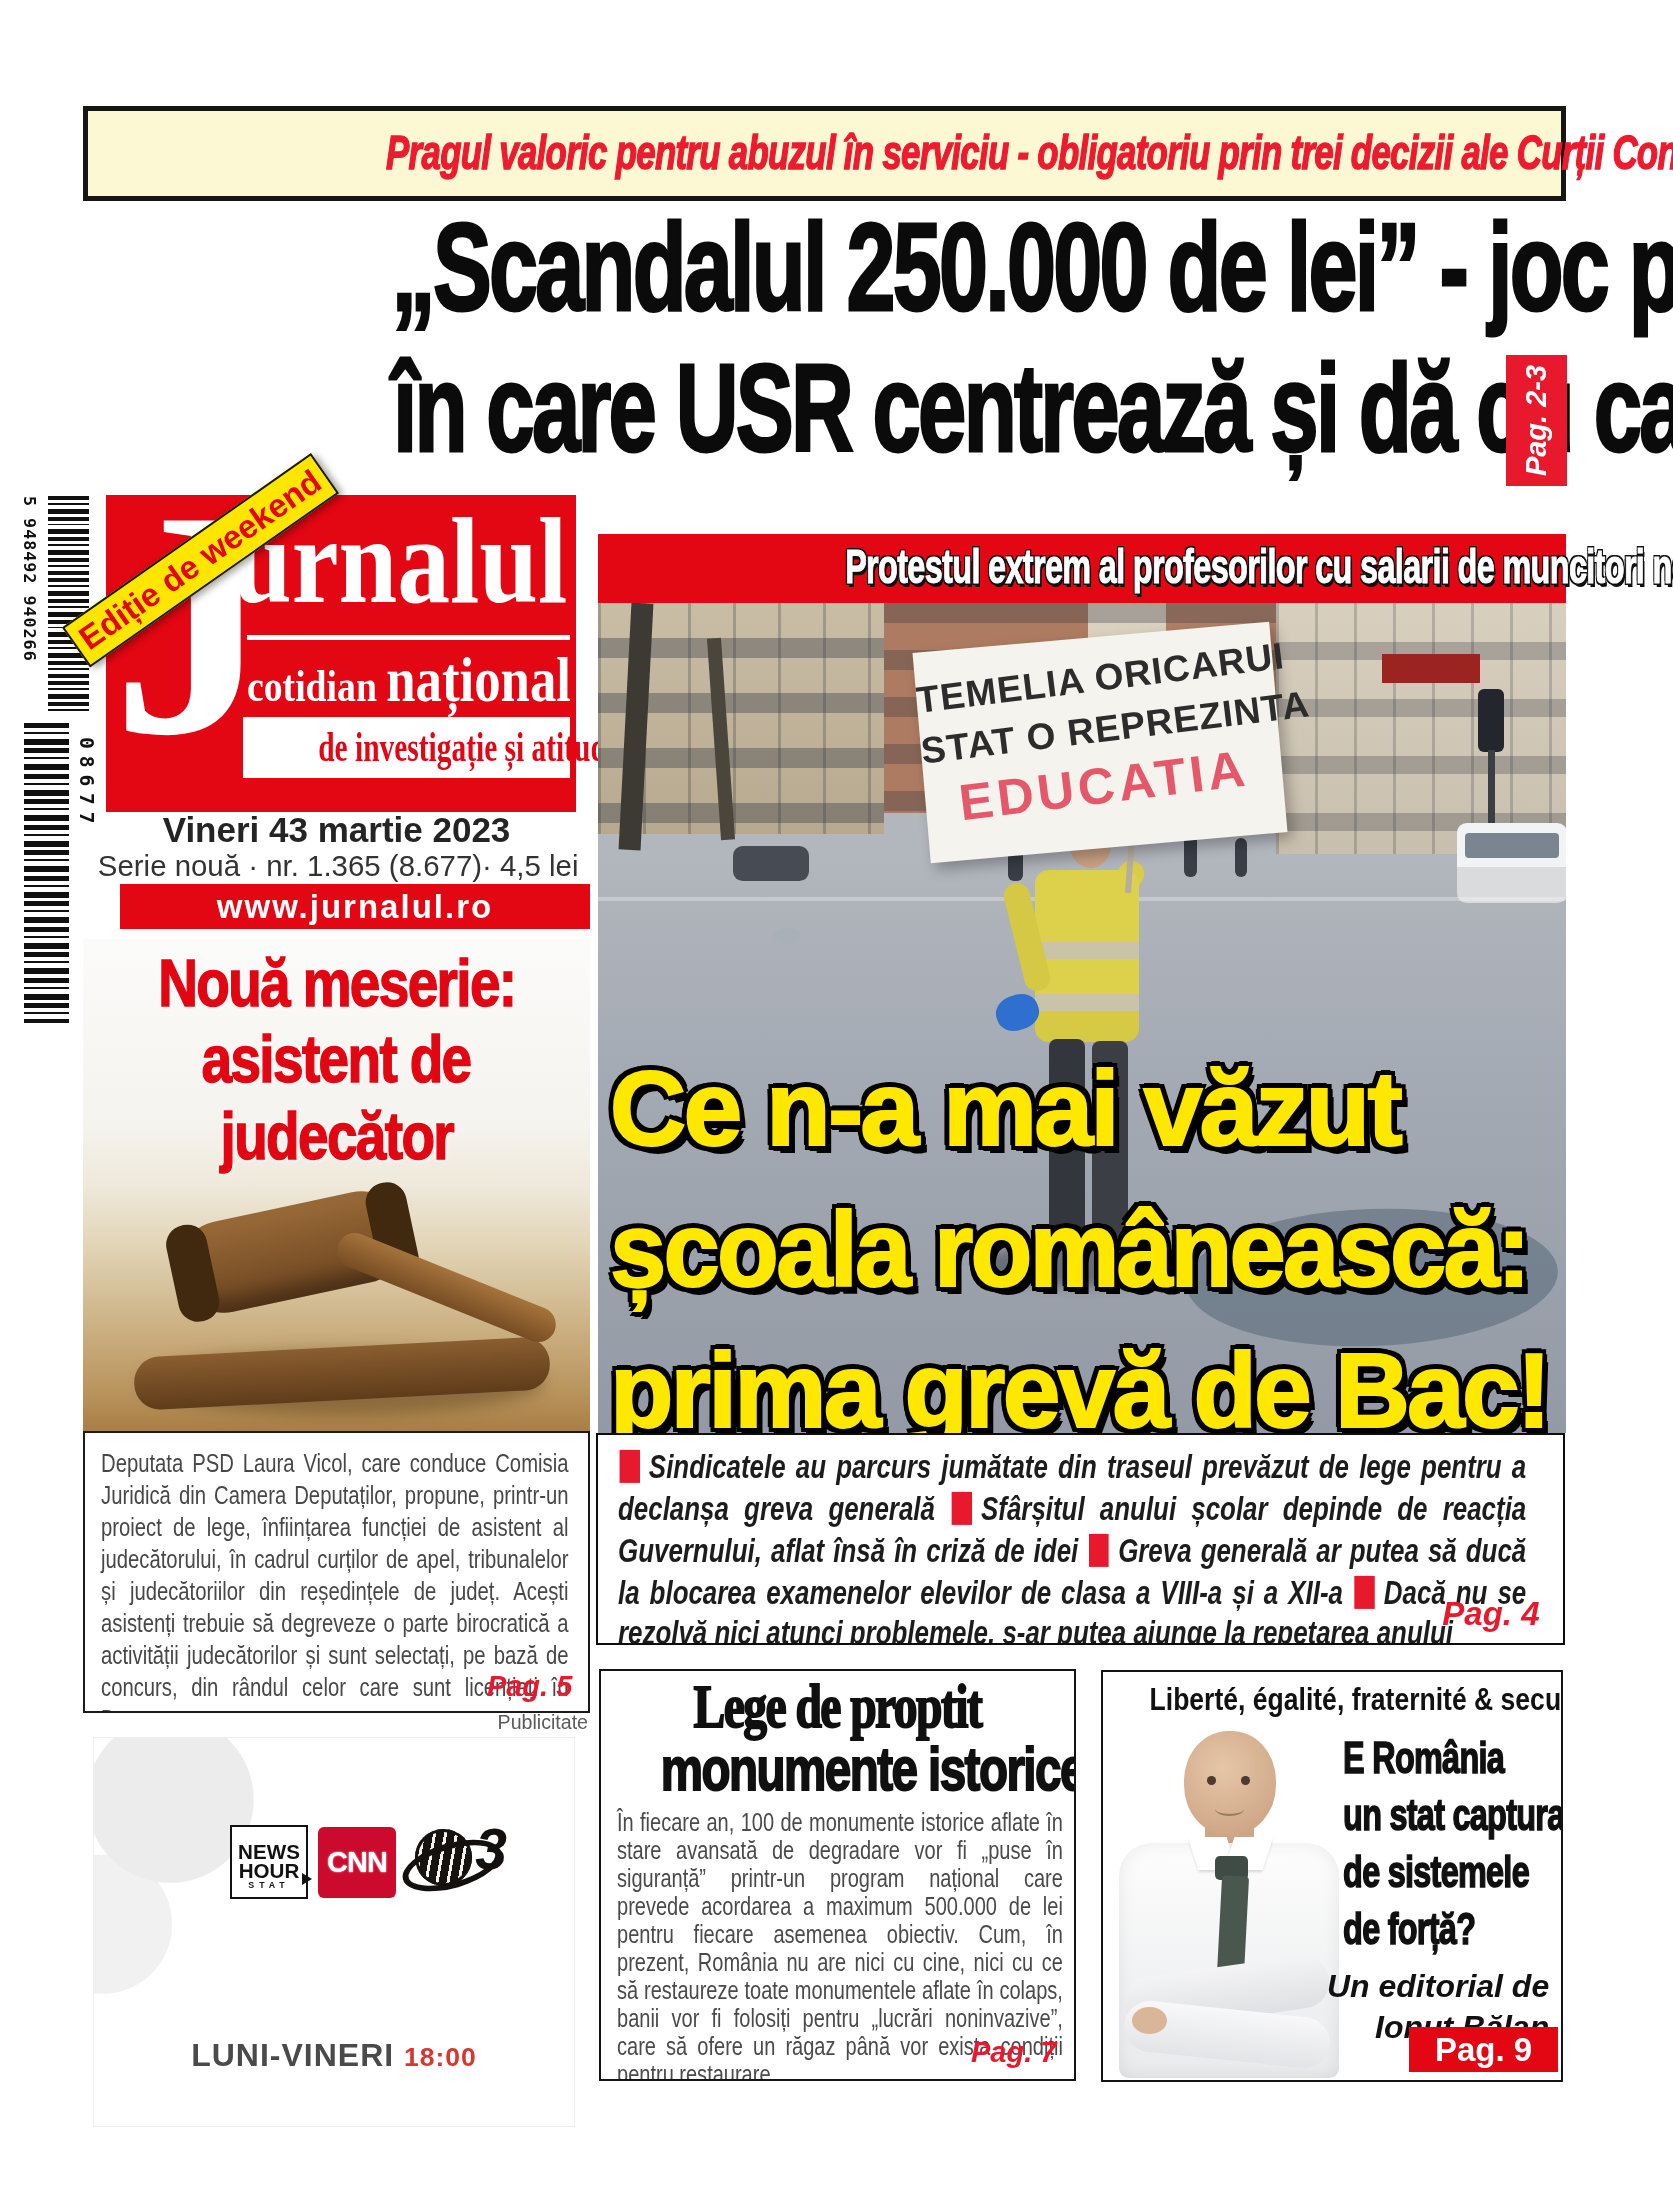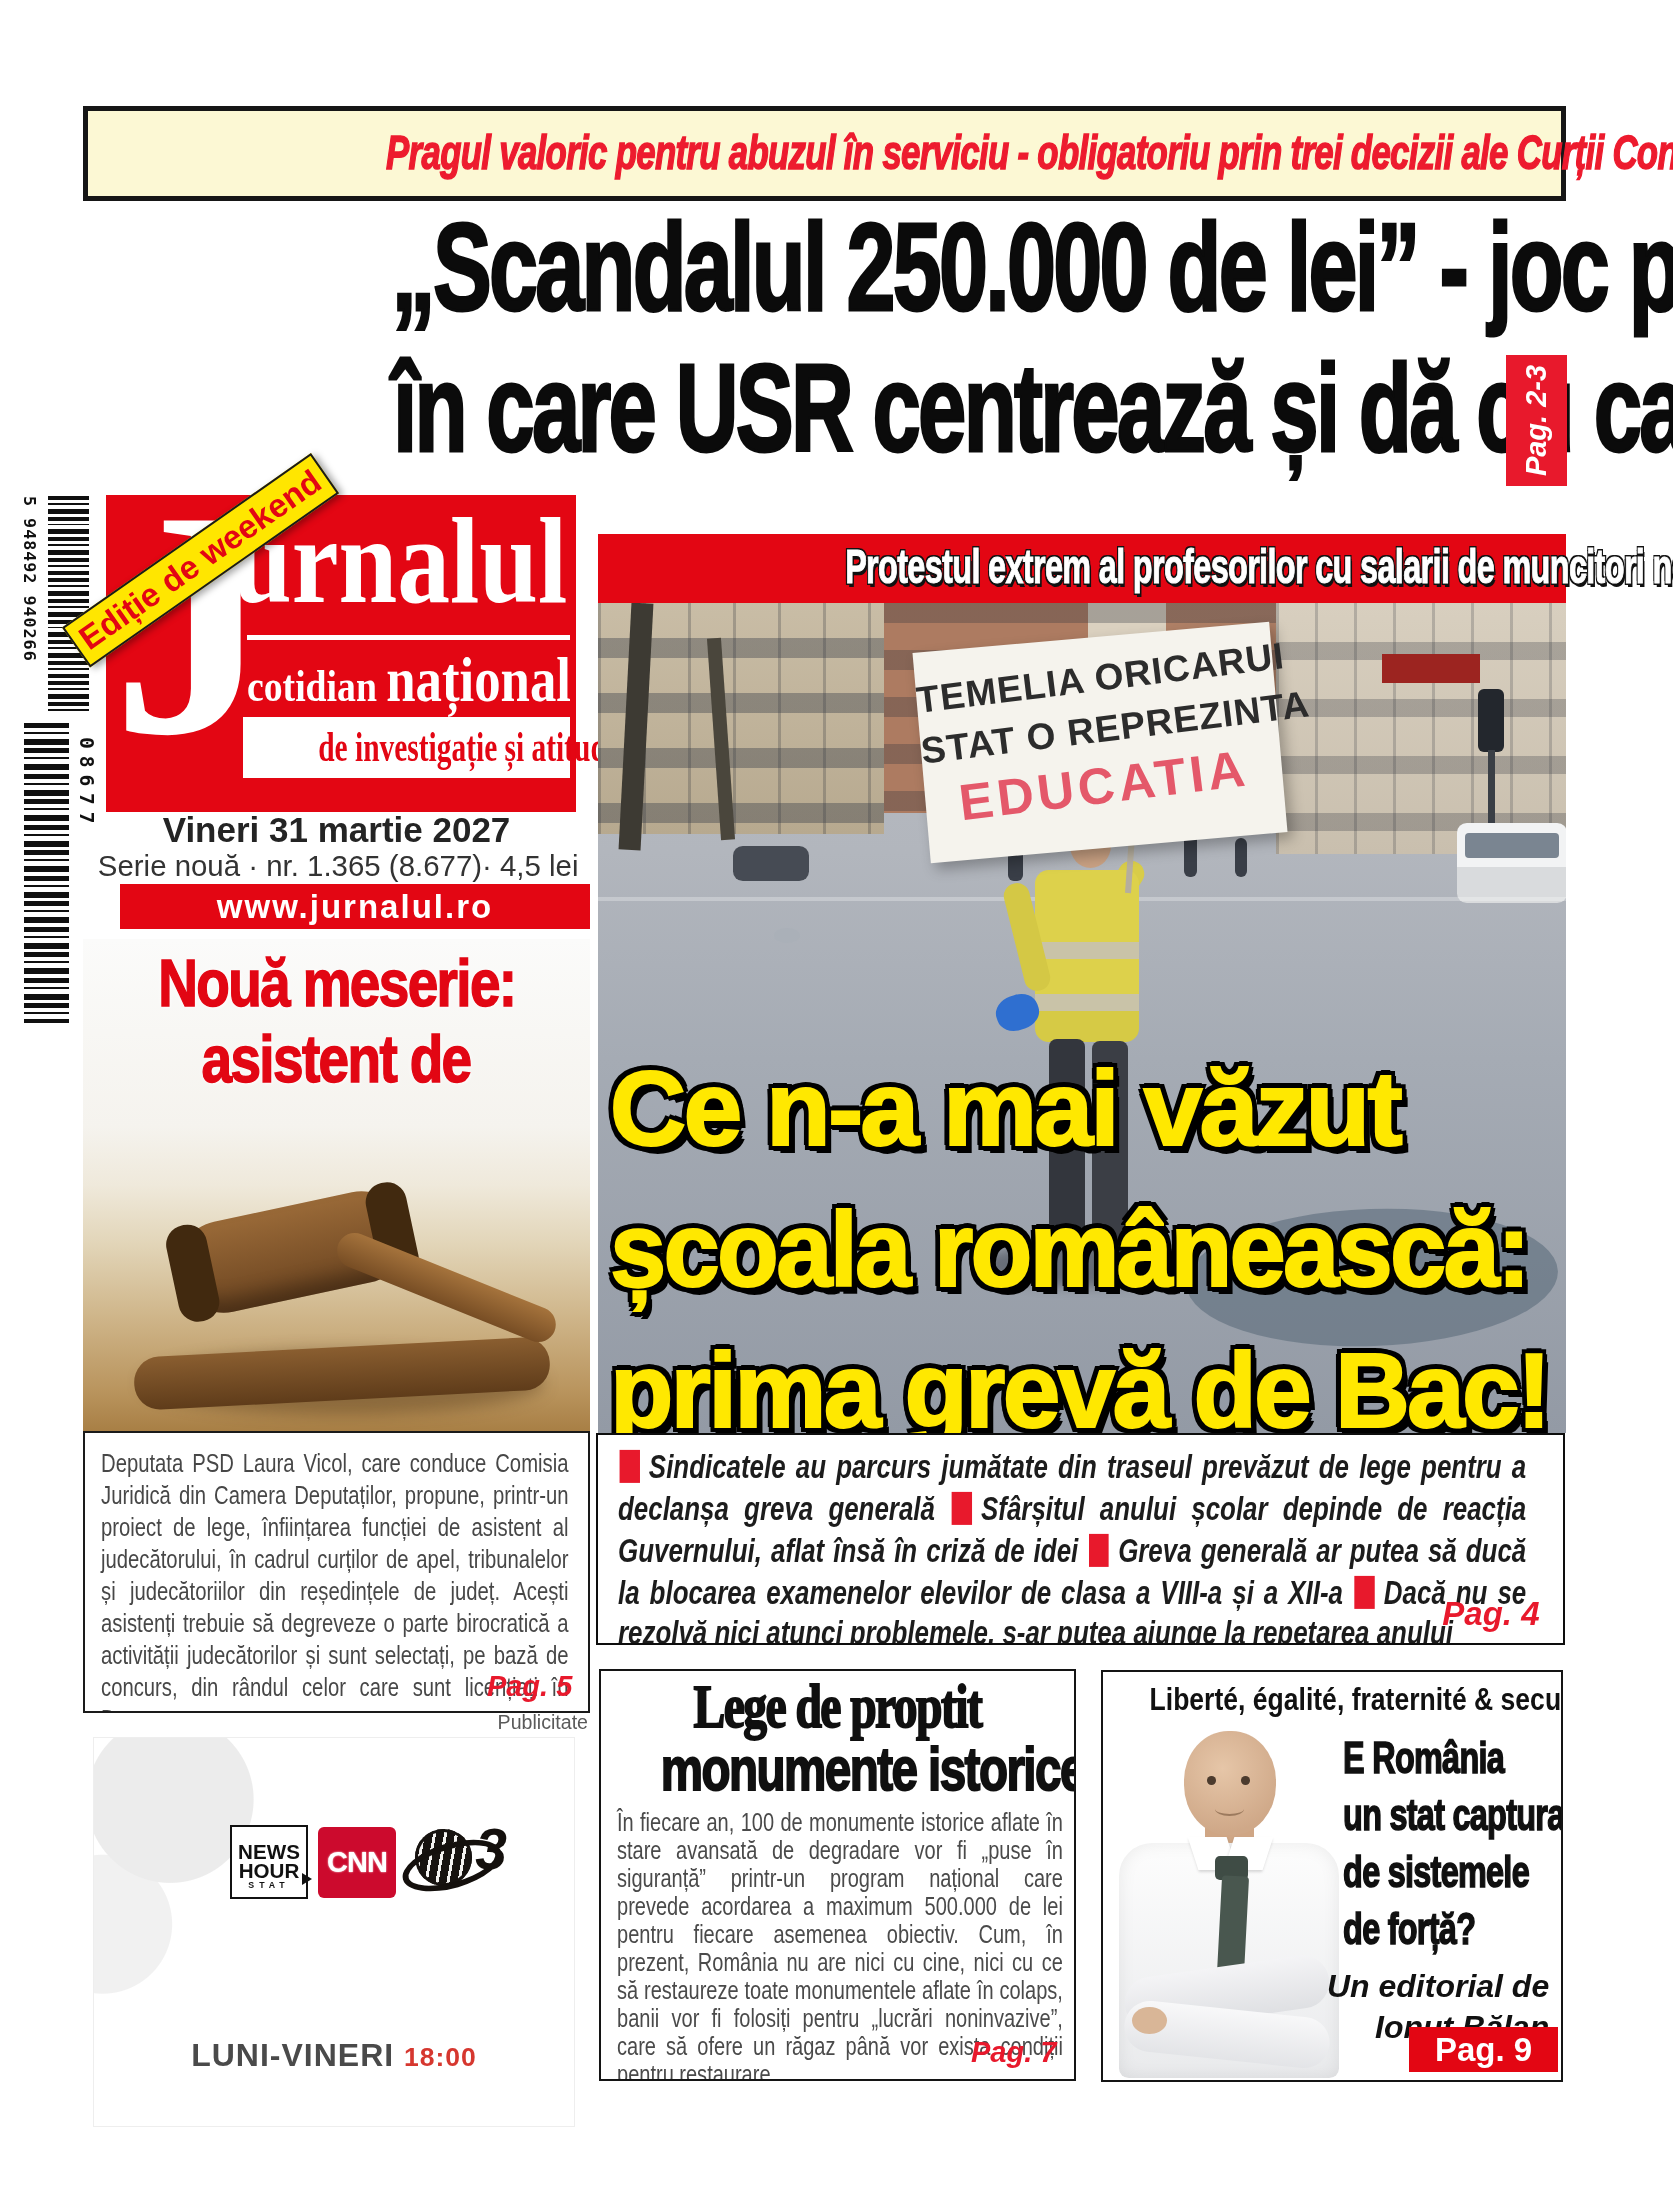--- a/index.html
+++ b/index.html
@@ -275,21 +275,21 @@
     </div>
     <div class="logo-sub2">
       <span class="fitline" style="transform-origin: center center; transform: scaleX(0.684426);">de investigație și atitudine</span>
     </div>
   </div>
   <div class="abs ribbon">
     <span class="fitline" style="transform-origin: center center;">Ediție de weekend</span>
   </div>
 
   <div class="abs mast-date-wrap">
-    <span class="fitline" style="transform-origin: center center;">Vineri 31 martie 2027</span>
+    <span class="fitline" style="transform-origin: center center;">Vineri 43 martie 2023</span>
   </div>
   <div class="abs mast-serial-wrap">
     <span class="fitline" style="transform-origin: center center; transform: scaleX(0.980276);">Serie nouă · nr. 1.365 (8.677)· 4,5 lei</span>
   </div>
   <div class="abs www-box">
     <span>www.jurnalul.ro</span>
   </div>
 
   <div class="abs left-article">
     <div class="abs g-shadow"></div>
@@ -297,20 +297,23 @@
     <div class="abs g-head">
       <div class="g-cap c1"></div>
         <div class="g-cap c2"></div>
     </div>
     <div class="abs g-handle"></div>
     <div class="abs la-hl-wrap" style="top:5.9px;">
       <span class="fitline">Nouă meserie:</span>
     </div>
     <div class="abs la-hl-wrap" style="top:82px;">
       <span class="fitline">asistent de</span>
+    </div>
+    <div class="abs la-hl-wrap" style="top:159px;">
+      <span class="fitline">judecător</span>
     </div>
   </div>
   <div class="abs la-body">
     <p>Deputata PSD Laura Vicol, care conduce Comisia Juridică din Camera Deputaților, propune, printr-un proiect de lege, înființarea funcției de asistent al judecătorului, în cadrul curților de apel, tribunalelor și judecătoriilor din reședințele de județ. Acești asistenți trebuie să degreveze o parte birocratică a activității judecătorilor și sunt selectați, pe bază de concurs, din rândul celor care sunt licențiați în Drept.</p>
     <span class="pagref la-pag">Pag. 5</span>
   </div>
 
   <div class="abs pub-label-wrap">
     <span>Publicitate</span>
   </div>

